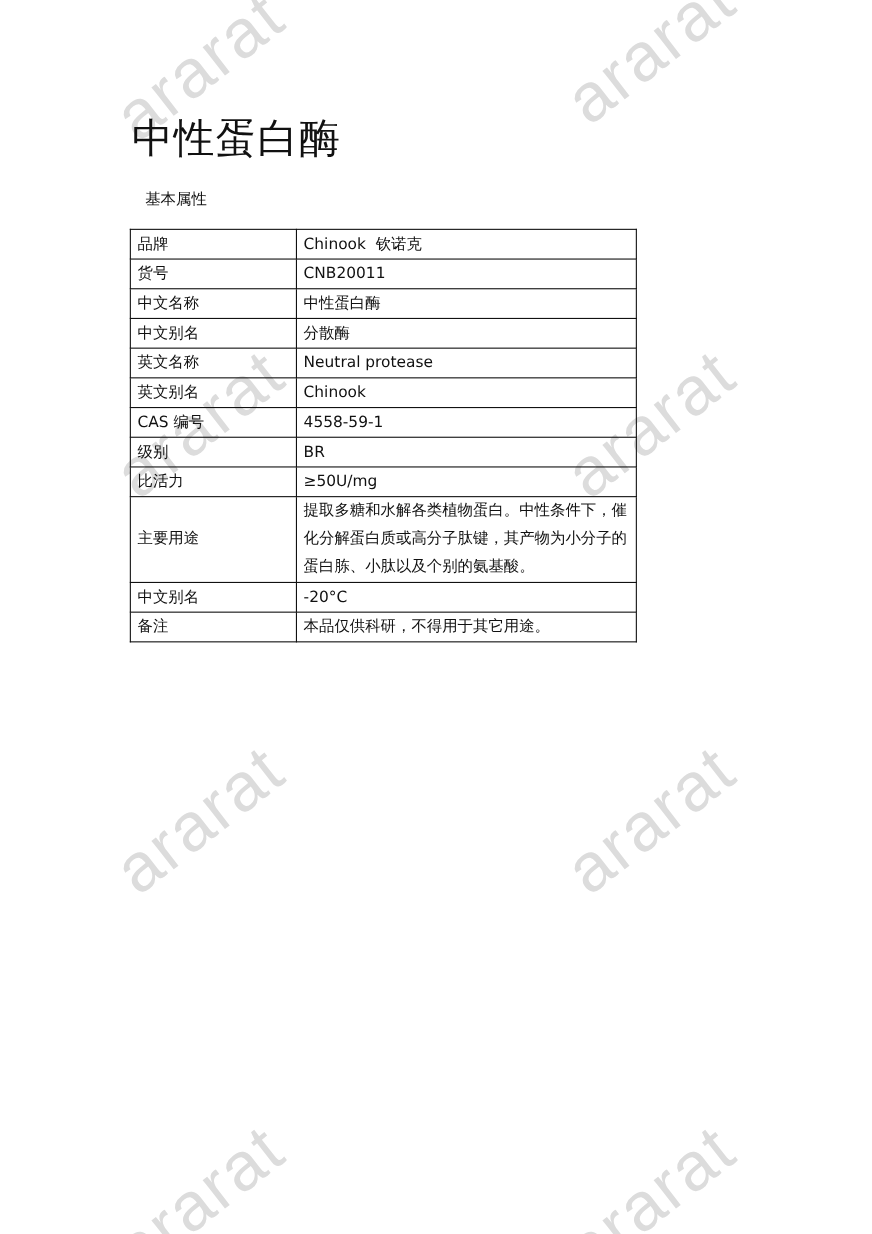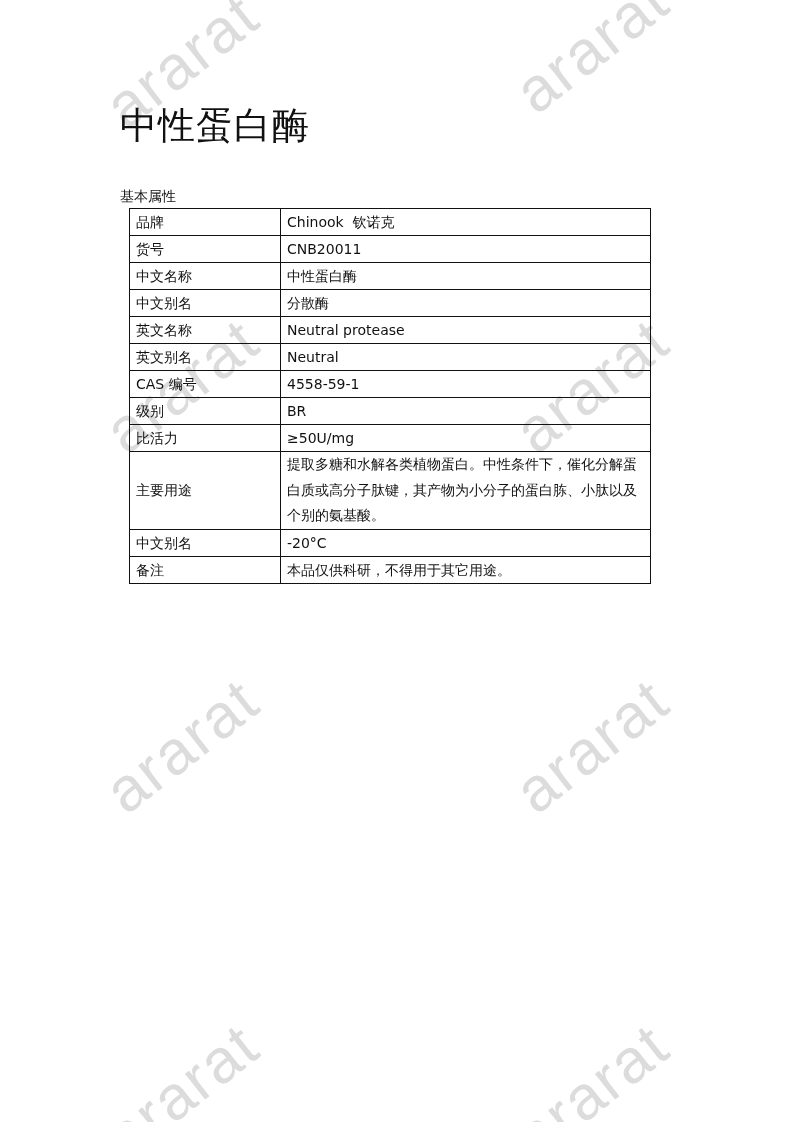--- a/index.html
+++ b/index.html
@@ -21,26 +21,26 @@
       z-index: 0;
       line-height: 1;
     }
     .page-title {
       position: absolute; left: 120px; top: 104px;
       font-size: 37px; font-weight: normal; margin: 0;
       color: #111111; z-index: 1; letter-spacing: 1px;
       line-height: 1.2;
     }
     .section-label {
-      position: absolute; left: 120px; top: 172px;
-      font-size: 14px; color: #111111; z-index: 1; margin-top: 16px;
+      position: absolute; left: 132px; top: 172px;
+      font-size: 14px; color: #111111; z-index: 1;
     }
     table.props {
-      position: absolute; left: 129px; top: 208px;
-      width: 522px;
+      position: absolute; left: 118px; top: 208px;
+      width: 461px;
       border-collapse: collapse;
       z-index: 1;
       font-size: 14px;
       background: transparent;
     }
     table.props td {
       border: 1.2px solid #111111;
       padding: 0 6px;
       height: 26px;
       vertical-align: middle;
@@ -81,21 +81,21 @@
     <tr>
       <td class="key">中文别名</td>
       <td class="val">分散酶</td>
     </tr>
     <tr>
       <td class="key">英文名称</td>
       <td class="val">Neutral protease</td>
     </tr>
     <tr>
       <td class="key">英文别名</td>
-      <td class="val">Neutral</td>
+      <td class="val">Chinook</td>
     </tr>
     <tr>
       <td class="key">CAS 编号</td>
       <td class="val">4558-59-1</td>
     </tr>
     <tr>
       <td class="key">级别</td>
       <td class="val">BR</td>
     </tr>
     <tr>

